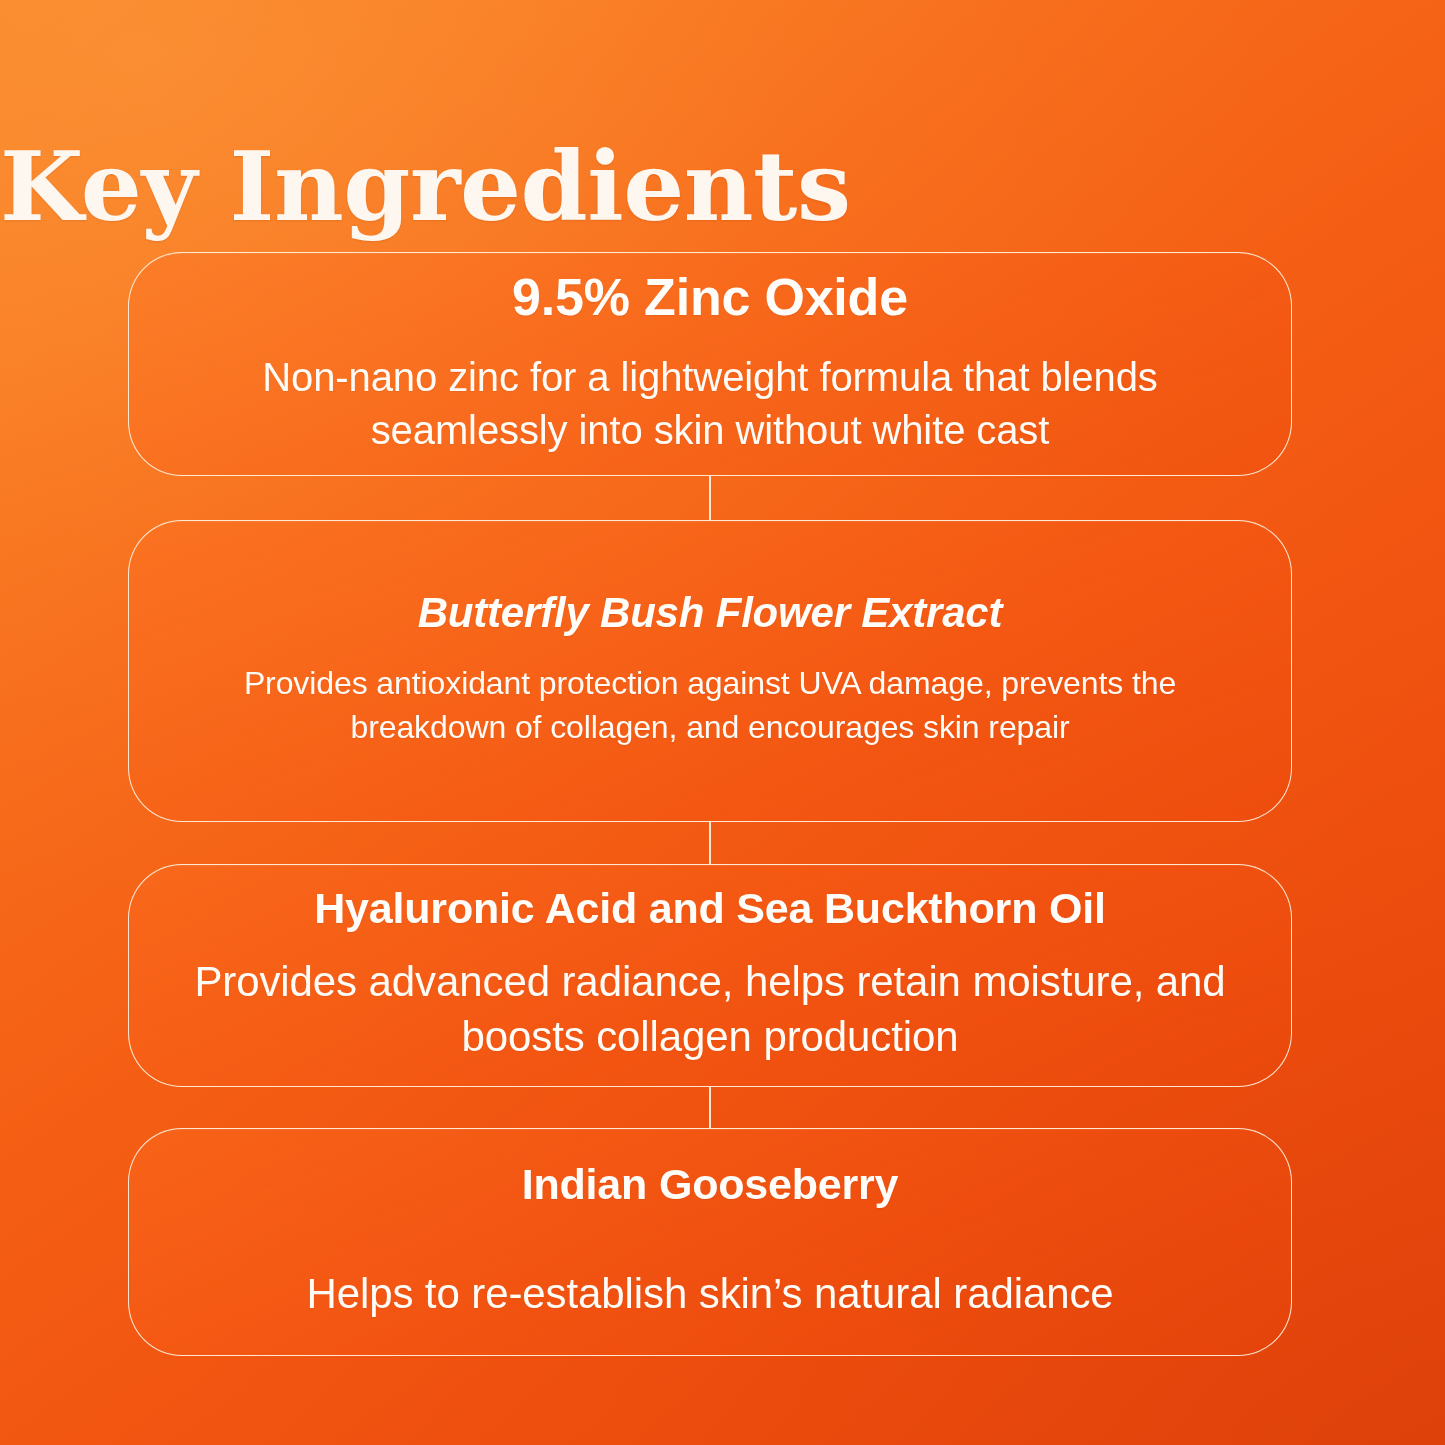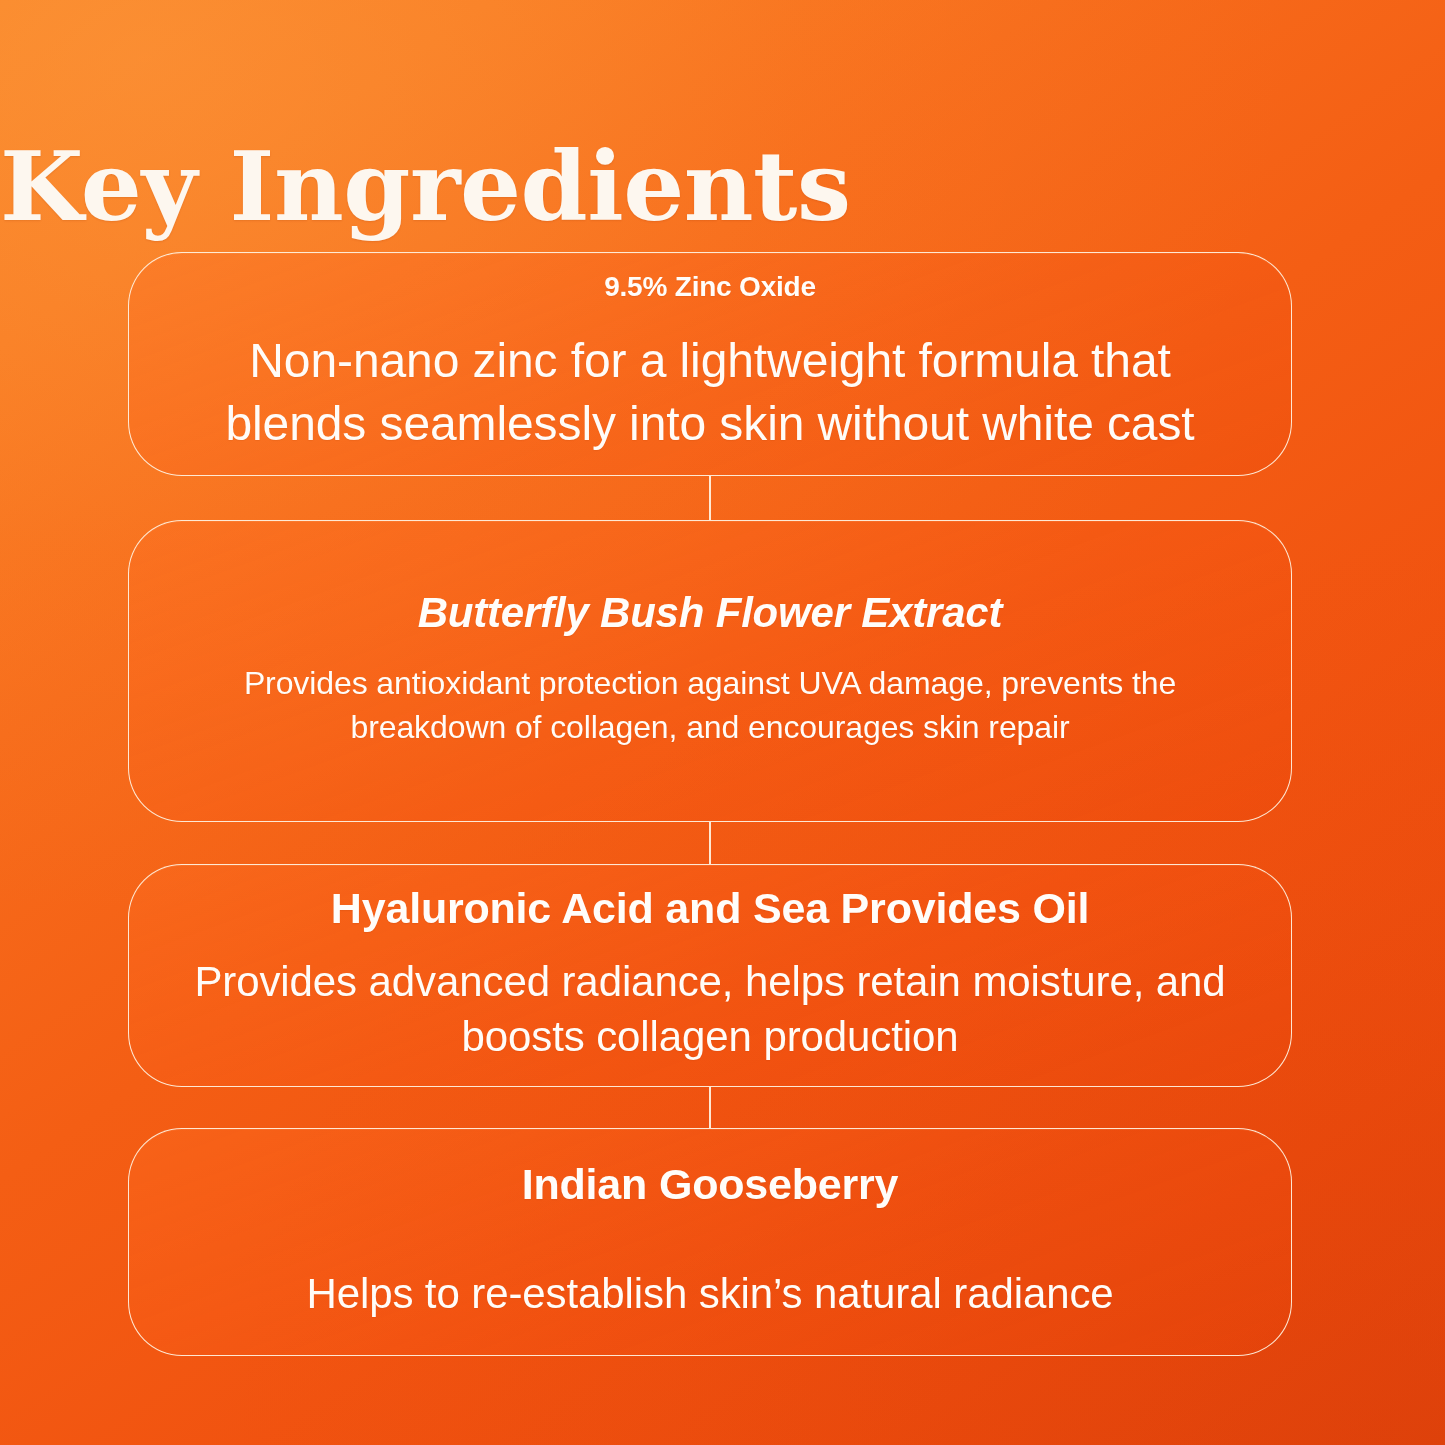--- a/index.html
+++ b/index.html
@@ -108,22 +108,22 @@
   .card-desc {
     font-family: "Liberation Sans", sans-serif;
     font-weight: 400;
     color: #FFFCF8;
     letter-spacing: -0.1px;
     text-shadow: 0 1px 1px rgba(150,45,5,0.10);
   }
 
   
   .card-1 { height: 224px; }
-  .card-1 .card-title { font-size: 28px; line-height: 1.0; margin-bottom: 28px; }
-  .card-1 .card-desc  { font-size: 48px; line-height: 1.32; }
+  .card-1 .card-title { font-size: 52px; line-height: 1.0; margin-bottom: 28px; }
+  .card-1 .card-desc  { font-size: 40px; line-height: 1.32; }
 
   .conn-1 .line { height: 44px; }
 
   .card-2 { height: 302px; }
   .card-2 .card-title { font-size: 42px; line-height: 1.0; margin-bottom: 28px; font-style: italic; }
   .card-2 .card-desc  { font-size: 32px; line-height: 1.36; }
 
   .conn-2 .line { height: 42px; }
 
   .card-3 { height: 223px; }
@@ -157,21 +157,21 @@
     <div class="card card-2">
       <div class="card-title">Butterfly Bush Flower Extract</div>
       <div class="card-desc">Provides antioxidant protection against UVA damage, prevents the breakdown of collagen, and encourages skin repair</div>
     </div>
 
     <div class="connector conn-2">
       <div class="line"></div>
     </div>
 
     <div class="card card-3">
-      <div class="card-title">Hyaluronic Acid and Sea Provides Oil</div>
+      <div class="card-title">Hyaluronic Acid and Sea Buckthorn Oil</div>
       <div class="card-desc">Provides advanced radiance, helps retain moisture, and boosts collagen production</div>
     </div>
 
     <div class="connector conn-3">
       <div class="line"></div>
     </div>
 
     <div class="card card-4">
       <div class="card-title">Indian Gooseberry</div>
       <div class="card-desc">Helps to re-establish skin’s natural radiance</div>

